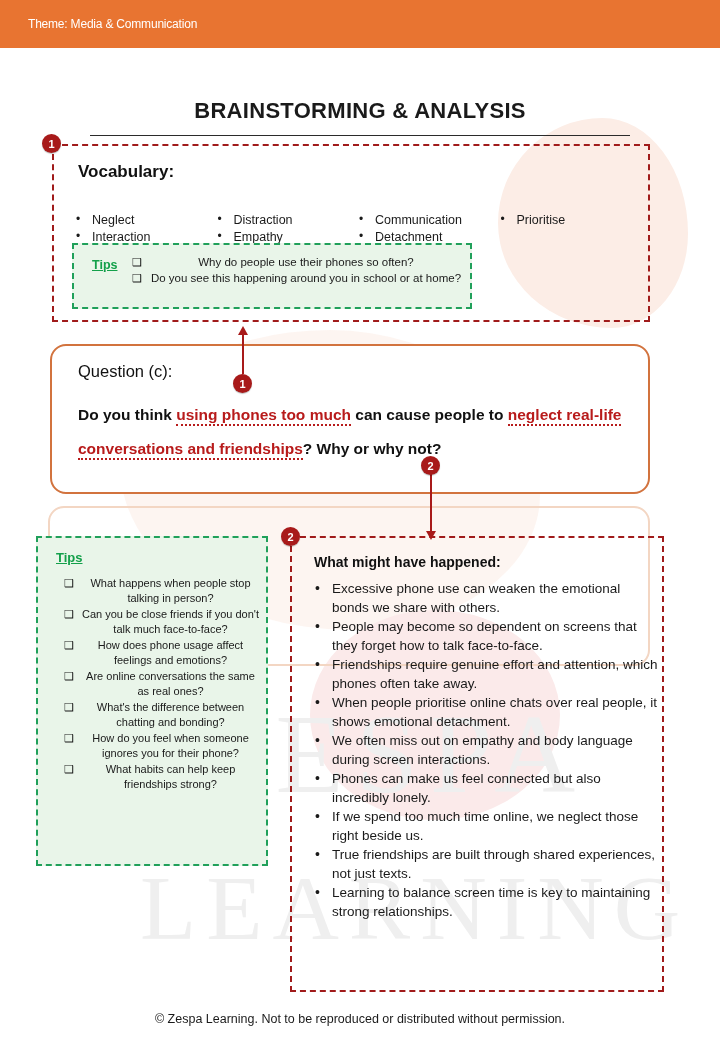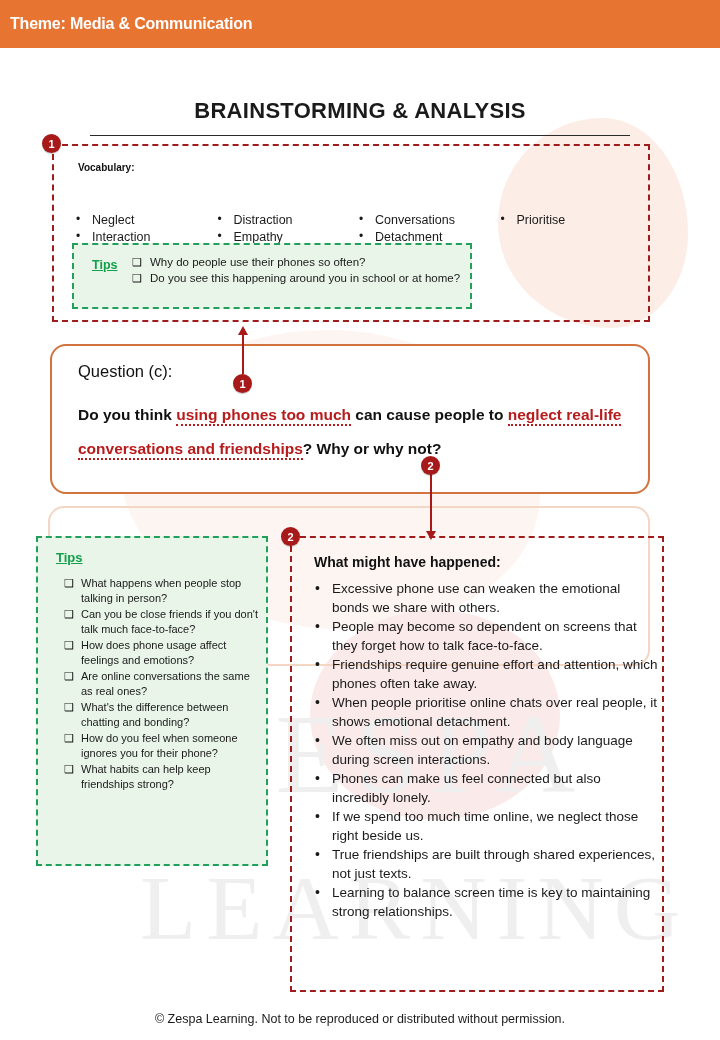--- a/index.html
+++ b/index.html
@@ -18,24 +18,24 @@
     position: absolute;
     top: 0; left: 0;
     width: 720px;
     height: 48px;
     background: #E87431;
     display: flex;
     align-items: center;
   }
   .header-title {
     color: #ffffff;
-    font-size: 16px;
-    font-weight: bold;
+    font-size: 12px;
+    font-weight: normal;
     letter-spacing: -0.2px;
-    margin-left: 10px;
+    margin-left: 28px;
   }
 
   
   .blob-top {
     position: absolute;
     top: 118px; left: 498px;
     width: 190px; height: 210px;
     background: #FCEDE6;
     border-radius: 55% 45% 40% 60% / 50% 55% 45% 50%;
     z-index: 0;
@@ -118,21 +118,21 @@
     align-items: center;
     justify-content: center;
     z-index: 9;
     box-shadow: 0 1px 1px rgba(0,0,0,.25);
   }
   .badge-1-vocab { top: -12px; left: -12px; }
 
   .vocab-heading {
     position: absolute;
     top: 16px; left: 24px;
-    font-size: 10px;
+    font-size: 17px;
     font-weight: bold;
     color: #111;
   }
   .vocab-cols {
     position: absolute;
     top: 42px; left: 16px;
     width: 566px;
     display: flex;
   }
   .vocab-col { width: 25%; margin-top: 24px; }
@@ -151,20 +151,21 @@
     font-size: 12px;
     color: #1a1a1a;
   }
 
   
   .tips-box {
     position: absolute;
     background: #E9F5E9;
     border: 2px dashed #20A05A;
     z-index: 4;
+    text-align: center;
   }
   .tips-top {
     top: 243px; left: 72px;
     width: 400px; height: 66px;
   }
   .tips-label {
     color: #13A04A;
     font-weight: bold;
     font-size: 12.5px;
     text-decoration: underline;
@@ -367,21 +368,21 @@
       <div class="vocab-item">Neglect</div>
       <div class="vocab-item">Interaction</div>
       <div class="vocab-item">Genuine</div>
     </div>
     <div class="vocab-col">
       <div class="vocab-item">Distraction</div>
       <div class="vocab-item">Empathy</div>
       <div class="vocab-item">Bonding</div>
     </div>
     <div class="vocab-col">
-      <div class="vocab-item">Conversations</div>
+      <div class="vocab-item">Communication</div>
       <div class="vocab-item">Detachment</div>
       <div class="vocab-item">Isolation</div>
     </div>
     <div class="vocab-col">
       <div class="vocab-item">Prioritise</div>
     </div>
   </div>
 </div>
 
 <div class="tips-box tips-top">

